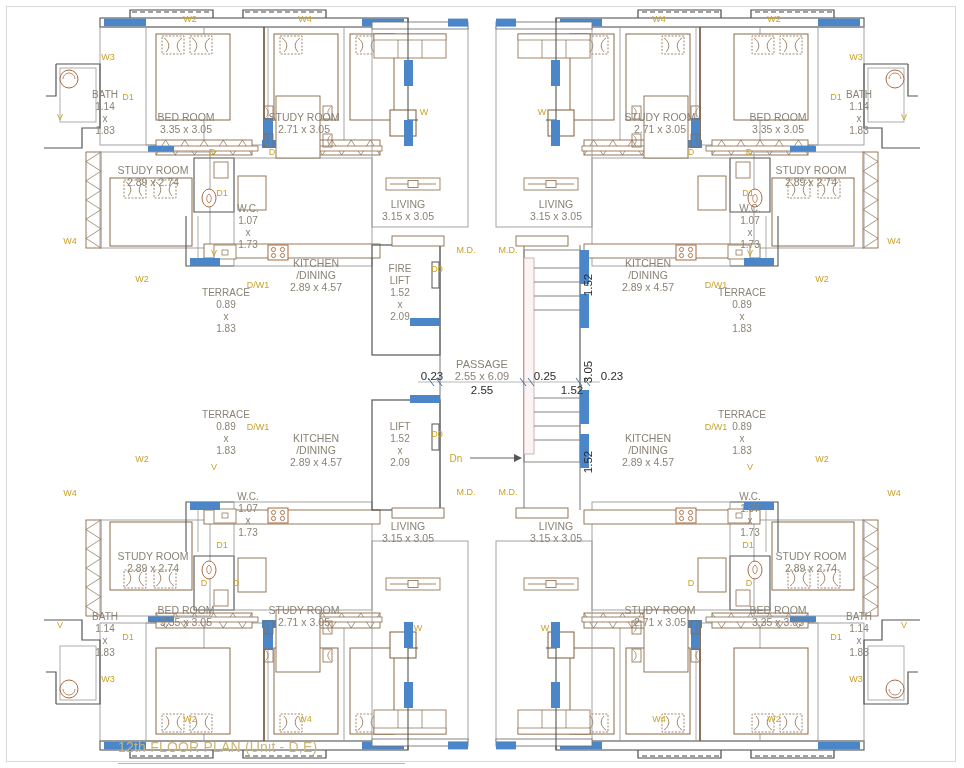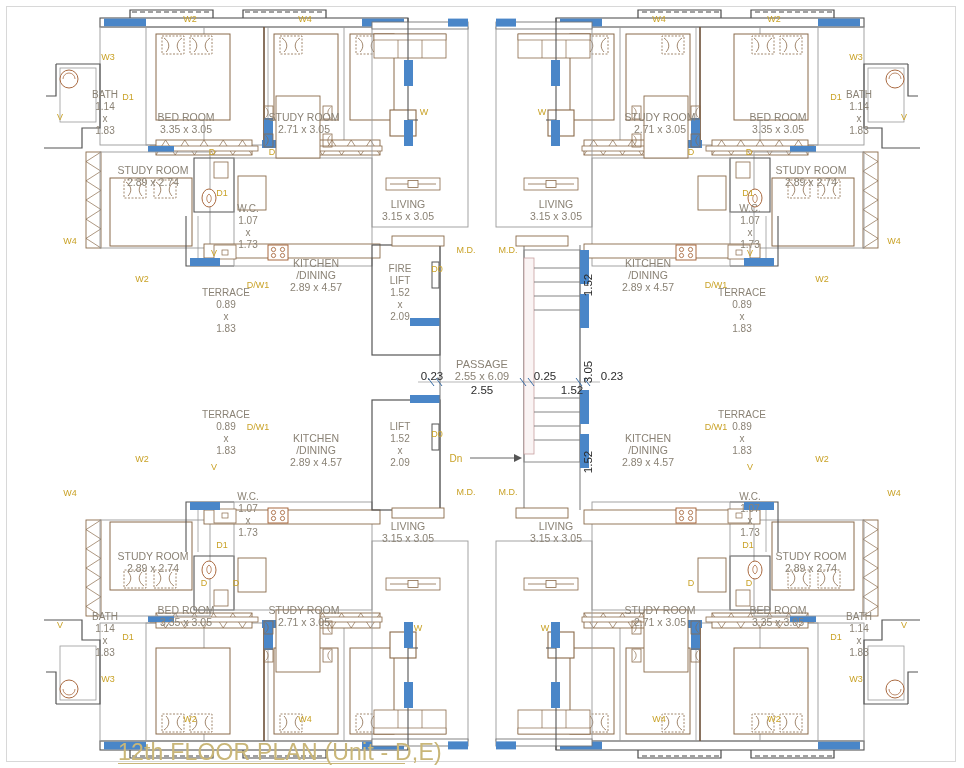--- a/index.html
+++ b/index.html
@@ -2,21 +2,21 @@
 <html><head>
 <meta charset="utf-8">
 <style>
   html,body{margin:0;padding:0;background:#ffffff;}
   body{width:964px;height:768px;overflow:hidden;
        font-family:"Liberation Sans", sans-serif;}
   #page{position:relative;width:964px;height:768px;background:#fff;}
   #frame{position:absolute;left:6px;top:6px;width:950px;height:756px;
          border:1px solid #d8d8d8;box-sizing:border-box;}
   svg{position:absolute;left:0;top:0;}
-  .ttl{position:absolute;left:118px;top:739px;font-size:23px;color:#c9b678;
+  .ttl{position:absolute;left:118px;top:739px;font-size:14px;color:#c9b678;
        letter-spacing:.2px;white-space:nowrap;}
   .ttl-u{position:absolute;left:118px;top:763px;width:287px;height:1px;background:#c9b678;}
 </style>
 </head>
 <body>
 
 <div id="page">
   <div id="frame"></div>
 
   <svg id="plan" width="964" height="768" viewBox="0 0 964 768">

